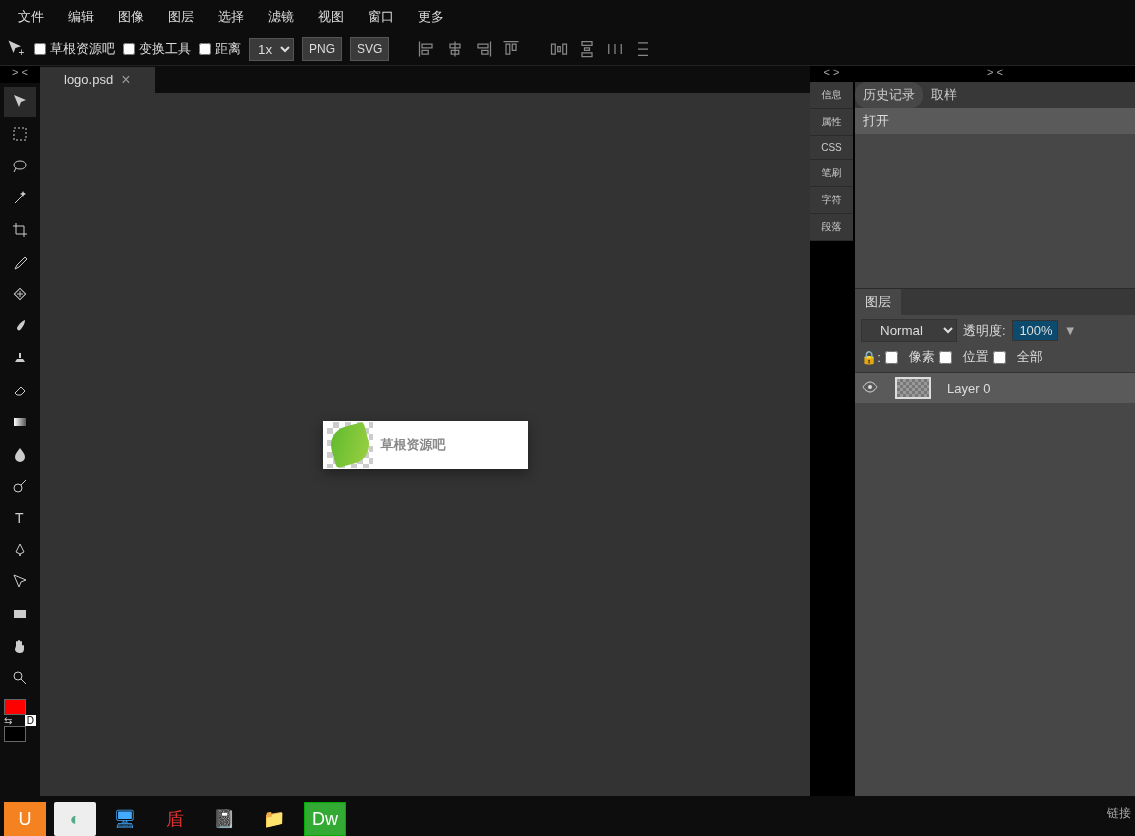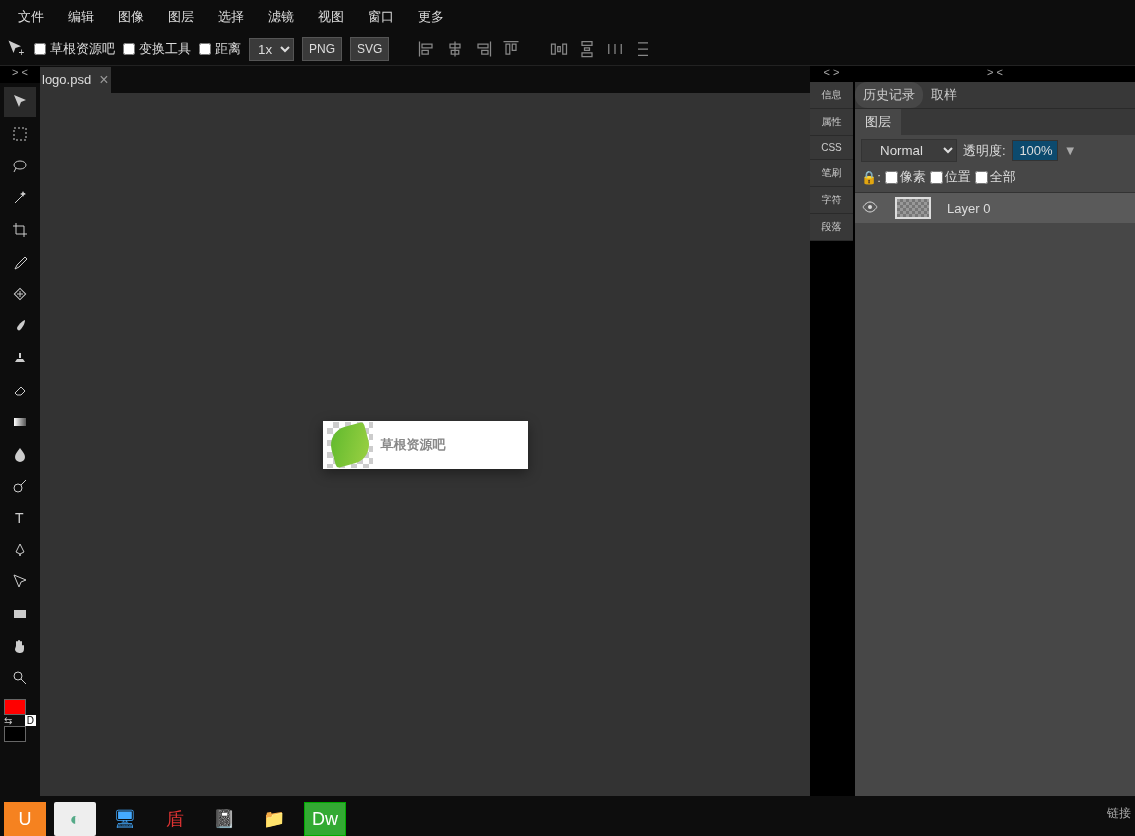--- a/index.html
+++ b/index.html
@@ -14,21 +14,21 @@
 .optionsbar .cursor-icon { width: 20px; color: #ccc; }
 .optionsbar label { display: flex; align-items: center; gap: 4px; color: #ddd; }
 .optionsbar input[type=checkbox] { width: 12px; height: 12px; }
 .optionsbar select { background: #3a3a3a; color: #ddd; border: 1px solid #555; padding: 2px 4px; }
 .fmt-btn { background: #3a3a3a; color: #ddd; border: 1px solid #555; padding: 4px 6px; font-size: 12px; cursor: pointer; }
 .align-icon { width: 20px; height: 20px; display: flex; align-items: center; justify-content: center; color: #888; }
 
 
 .tabbar { height: 27px; background: #0d0d0d; display: flex; align-items: center; position: absolute; top: 66px; left: 40px; right: 325px; }
 .collapse-handle { position: absolute; top: 66px; left: 0; width: 40px; height: 17px; color: #aaa; text-align: center; font-size: 11px; }
-.file-tab { background: #333; color: #ddd; padding: 4px 2px; display: flex; align-items: center; gap: 8px; }
+.file-tab { background: #333; color: #ddd; padding: 4px 24px; display: flex; align-items: center; gap: 8px; }
 .file-tab .close { color: #999; font-size: 16px; cursor: pointer; }
 
 
 .toolbar { position: absolute; top: 83px; left: 0; width: 40px; bottom: 40px; background: #0d0d0d; display: flex; flex-direction: column; align-items: center; padding-top: 4px; gap: 2px; }
 .tool { width: 32px; height: 30px; display: flex; align-items: center; justify-content: center; color: #ccc; cursor: pointer; }
 .tool.active { background: #2a2a2a; }
 .tool svg { width: 18px; height: 18px; }
 .color-swatches { margin-top: 4px; }
 .fg-swatch { width: 22px; height: 16px; background: #f00; border: 1px solid #666; }
 .swap-row { display: flex; width: 32px; justify-content: space-between; font-size: 10px; color: #ccc; }
@@ -58,21 +58,21 @@
 
 .layers-panel { flex: 1; display: flex; flex-direction: column; border-top: 1px solid #2a2a2a; }
 .layers-tabs { display: flex; background: #383838; }
 .layers-tabs .tab { padding: 4px 10px; color: #ddd; background: #474747; }
 .blend-row { display: flex; align-items: center; gap: 6px; padding: 4px 6px; background: #474747; }
 .blend-row select { background: #3c3c3c; color: #ddd; border: 1px solid #333; padding: 2px 14px; width: 96px; }
 .opacity-box { background: #0c4a6e; border: 1px solid #333; padding: 2px 4px; width: 46px; text-align: right; }
 .tri { color: #aaa; }
 .lock-row { display: flex; align-items: center; gap: 4px; padding: 2px 6px 6px; background: #474747; border-bottom: 1px solid #333; }
 .lock-row .lockicon { font-size: 13px; }
-.lock-row label { display: flex; align-items: center; gap: 2px; }
+.lock-row label { display: flex; align-items: center; gap: 11px; }
 .layers-list { flex: 1; background: #474747; }
 .layer-row { display: flex; align-items: center; gap: 16px; padding: 4px 6px; background: #5a5a5a; }
 .eye { width: 18px; text-align: center; }
 .thumb { width: 36px; height: 22px; background: repeating-conic-gradient(#777 0 25%, #999 0 50%) 0 0/6px 6px; border: 2px solid #ddd; }
 
 
 .taskbar { position: absolute; bottom: 0; left: 0; right: 0; height: 40px; background: #0d0d0d; display: flex; align-items: flex-end; gap: 8px; padding: 0 4px; }
 .task-item { width: 42px; height: 34px; display: flex; align-items: center; justify-content: center; font-size: 18px; }
 .task-item.active { background: #eee; border-radius: 2px; }
 .status-text { position: absolute; right: 4px; bottom: 14px; color: #aaa; font-size: 12px; }
@@ -304,20 +304,23 @@
   <div class="vtab">字符</div>
   <div class="vtab">段落</div>
 </div>
 
 <div class="right-col">
   <div class="history-panel">
     <div class="history-tabs">
       <div class="tab active">历史记录</div>
       <div class="tab">取样</div>
     </div>
+    <div class="history-body">
+      <div class="history-item">打开</div>
+    </div>
   </div>
 
   <div class="layers-panel">
     <div class="layers-tabs">
       <div class="tab">图层</div>
     </div>
     <div class="blend-row">
       <select><option>Normal</option></select>
       <span>透明度:</span>
       <span class="opacity-box">100%</span>

